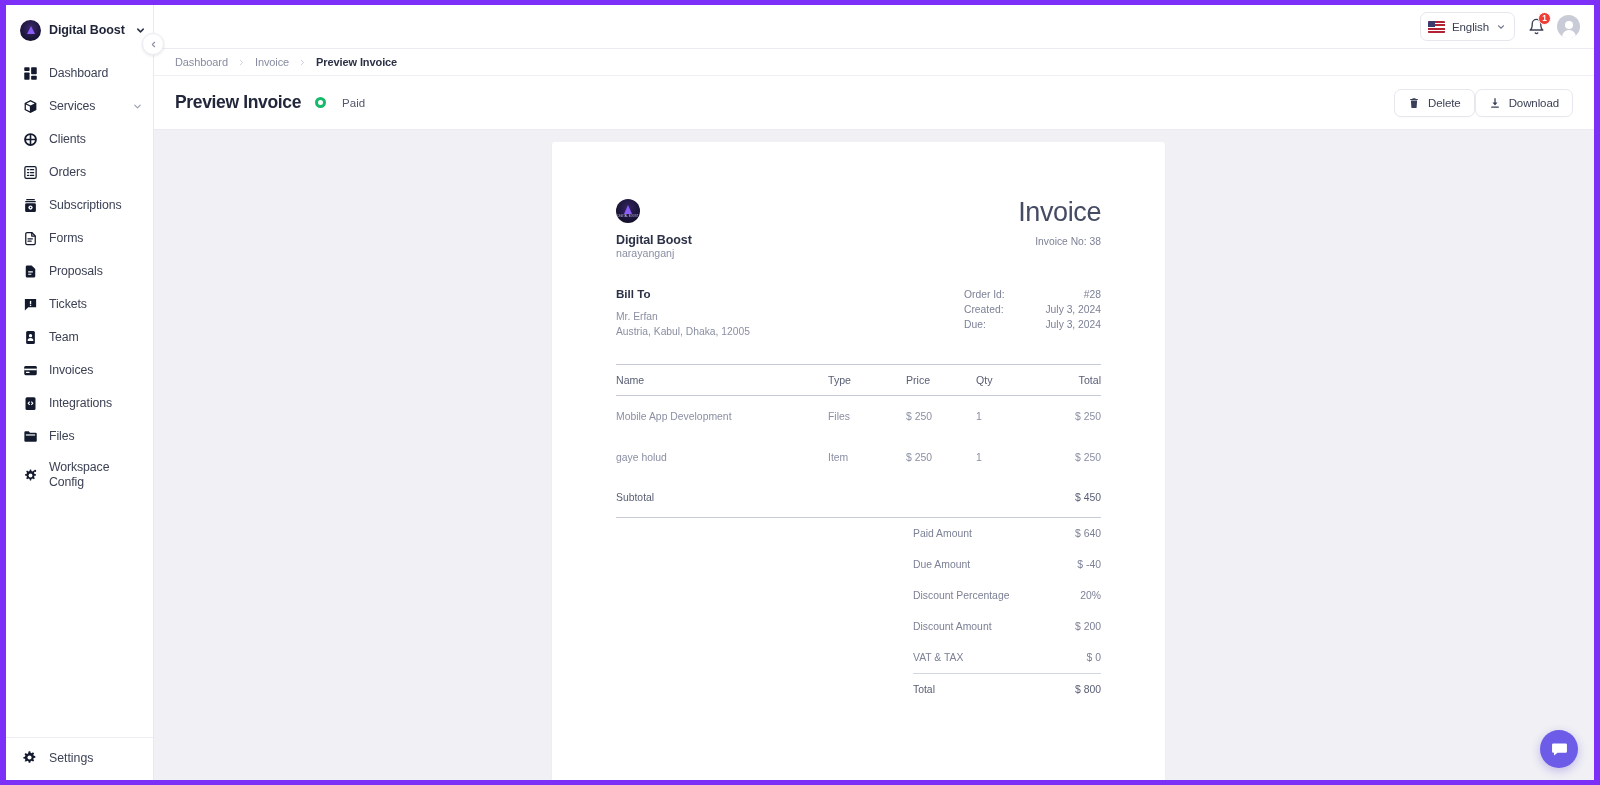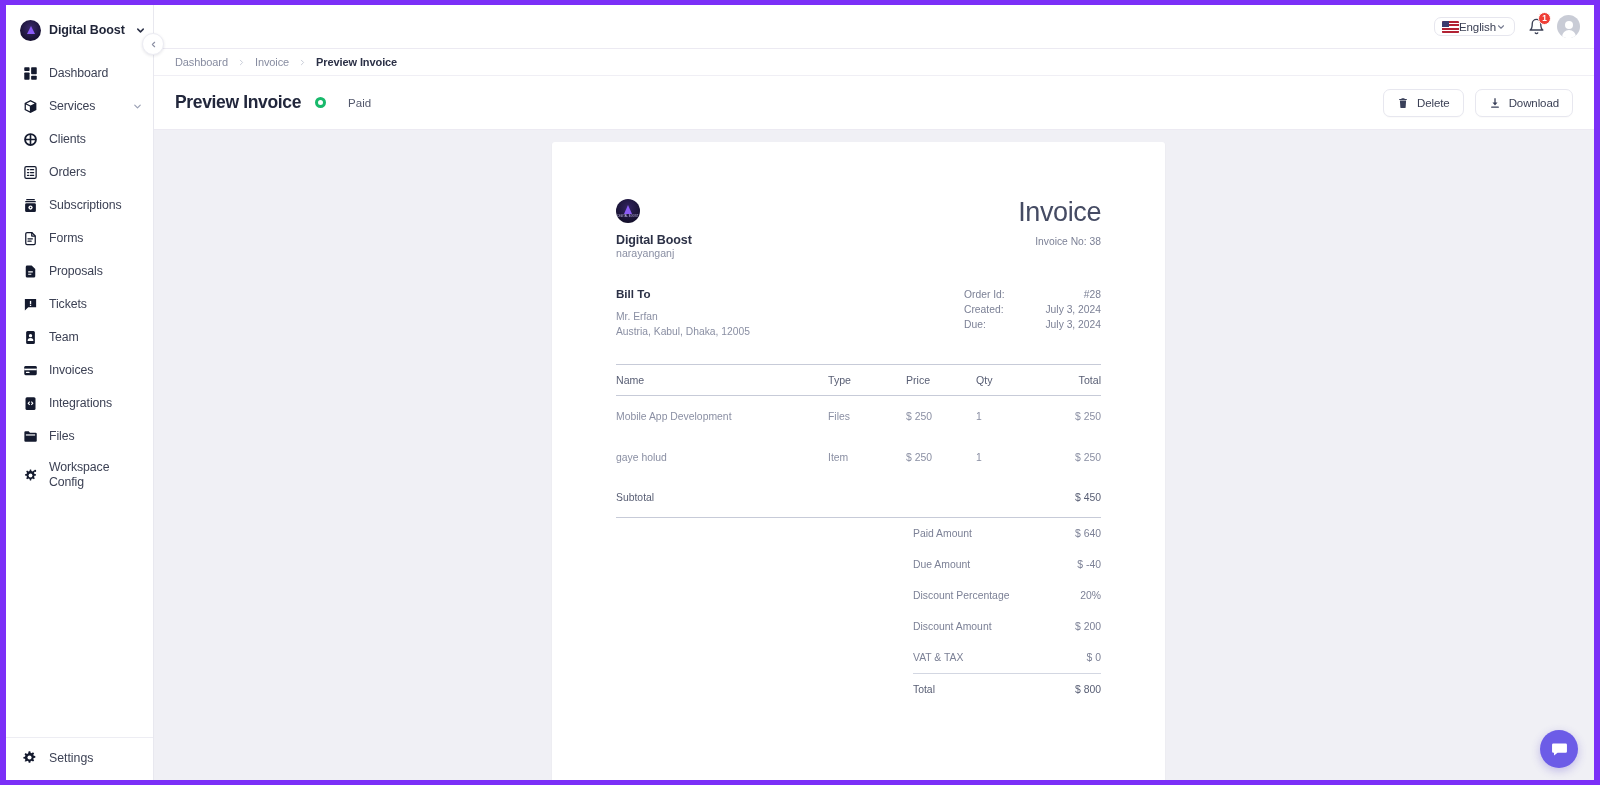--- a/index.html
+++ b/index.html
@@ -97,23 +97,23 @@
   #main { flex: 1 1 auto; display: flex; flex-direction: column; min-width: 0; position: relative; }
 
   .topbar {
     height: 44px; background: #fff;
     border-bottom: 1px solid #eceaf2;
     display: flex; align-items: center; justify-content: flex-end;
     padding-right: 14px; gap: 11px;
     flex: 0 0 44px;
   }
   .lang-select {
-    display: flex; align-items: center; 
+    display: flex; align-items: center; gap: 7px;
     border: 1px solid #e6e6ee; border-radius: 7px;
-    padding: 4px 8px 4px 7px; height: 19px;
+    padding: 4px 8px 4px 7px; height: 29px;
     background: #fff;
   }
   .flag {
     width: 17px; height: 12px; border-radius: 1.5px; overflow: hidden;
     position: relative; background: #b22234; flex: 0 0 17px;
   }
   .flag .stripes {
     position: absolute; inset: 0;
     background: repeating-linear-gradient(#b22234 0 1.7px, #fff 1.7px 3.4px);
   }
@@ -153,27 +153,27 @@
   .bc-sep { color: #c3c7d4; font-size: 9px; display: flex; }
 
   .pagehead {
     background: #fff; height: 54px;
     display: flex; align-items: center;
     padding: 0 21px 0 21px;
     border-bottom: 1px solid #eceaf2;
     flex: 0 0 54px;
   }
   .page-title { font-size: 17.5px; font-weight: 700; color: #22273c; letter-spacing: -.35px; }
-  .status-pill { display: flex; align-items: center; gap: 22px; margin-left: 14px; }
+  .status-pill { display: flex; align-items: center; gap: 16px; margin-left: 14px; }
   .status-ring {
     width: 11px; height: 11px; border-radius: 50%;
     border: 3px solid #18b96b; background: #fff;
   }
   .status-text { font-size: 11.5px; color: #53586c; }
-  .head-actions { margin-left: auto; display: flex; gap: 11px; }
+  .head-actions { margin-left: auto; display: flex; }
   .btn-outline {
     display: flex; align-items: center; gap: 8px;
     border: 1px solid #e7e7ef; border-radius: 7px;
     background: #fff; height: 28px; padding: 0 13px;
     font-size: 11.5px; color: #3b4055; letter-spacing: -.1px;
     box-shadow: 0 1px 1px rgba(30,30,60,.02);
   }
   .btn-outline .ico { display: flex; color: #3a405a; }
 
   

